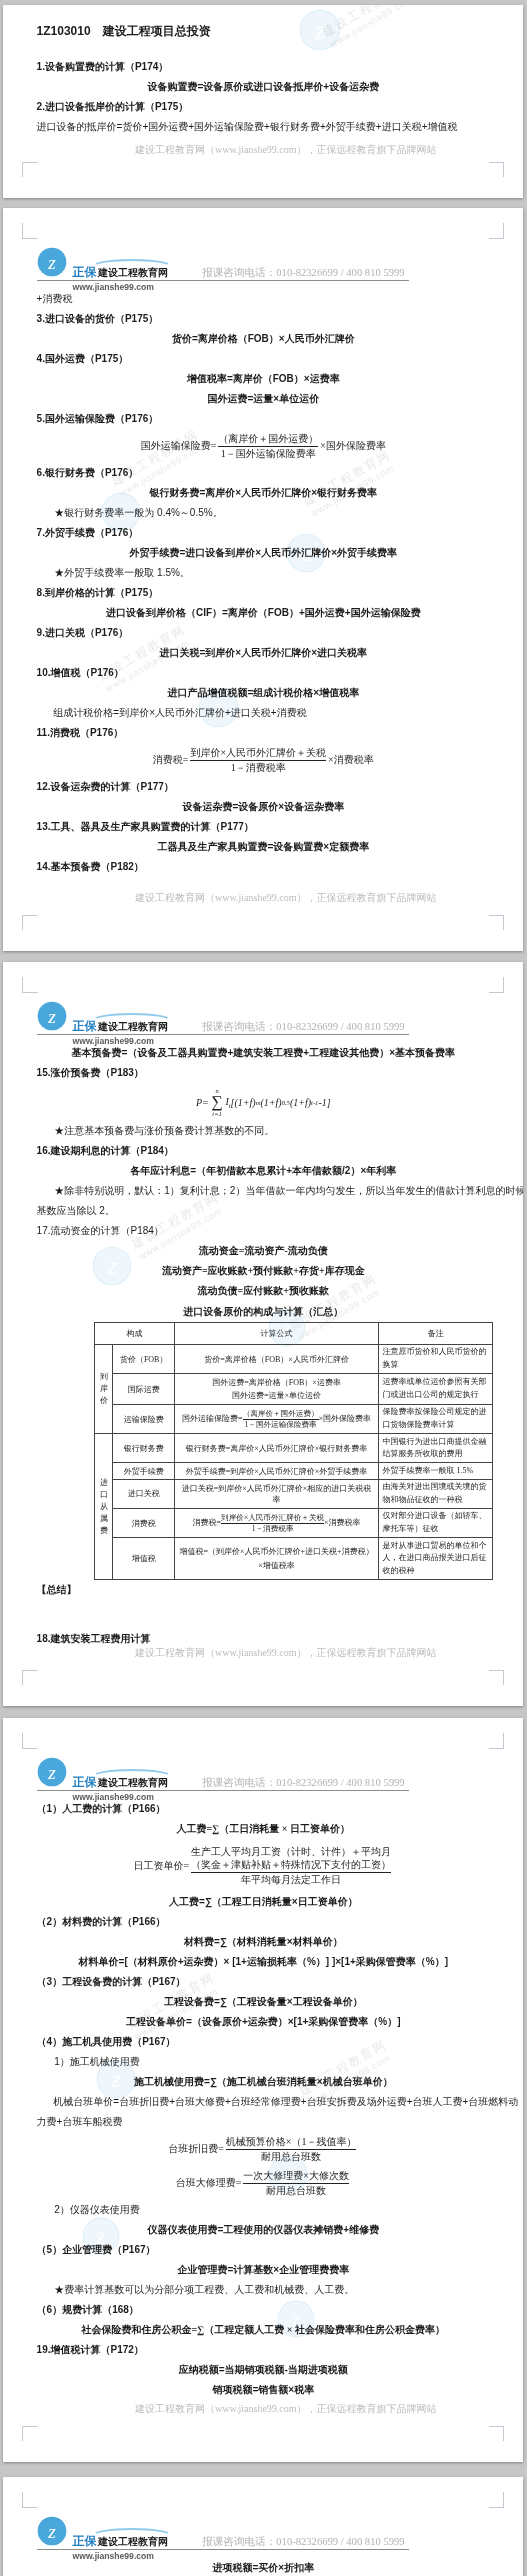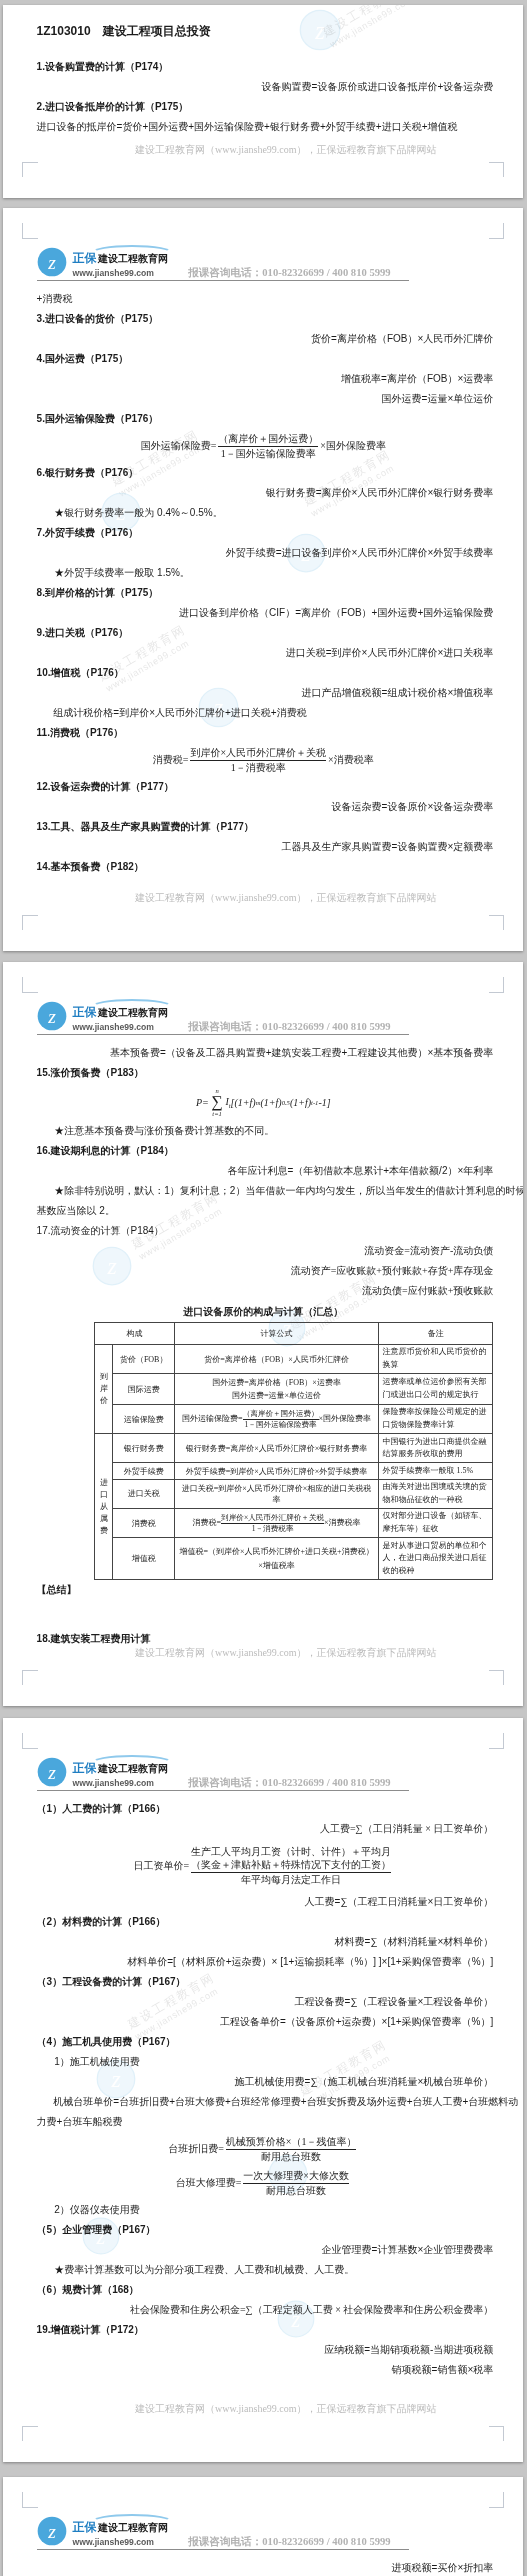--- a/index.html
+++ b/index.html
@@ -8,46 +8,46 @@
   .page{position:absolute;left:3.3px;width:520px;background:#ffffff;box-shadow:0 0.7px 2.6px rgba(0,0,0,.35);overflow:hidden;}
   .p1{top:5.3px;height:193px;}
   .p2{top:208px;height:743px;}
   .p3{top:962px;height:744px;}
   .p4{top:1718px;height:744px;}
   .p5{top:2477px;height:106px;}
   .content{position:relative;padding:0 30px;color:#1c1c1c;font-size:10px;}
   
   .row{height:20px;line-height:20px;white-space:nowrap;}
   .h{font-weight:bold;margin-left:3.3px;}
-  .c{text-align:right;}
+  .c{text-align:center;font-weight:bold;}
   .t{margin-left:3.3px;}
   .ind{margin-left:21px;}
   .ind2{margin-left:20px;}
   .serif{font-family:"Liberation Serif",serif;}
   
   .fr-row{height:34px;display:flex;align-items:center;justify-content:center;white-space:nowrap;}
   .frac{display:inline-block;text-align:center;vertical-align:middle;margin:0 2px;}
   .frac span{display:block;line-height:1.35;}
   .frac .fr-den{border-top:0.7px solid #222;}
   .fr-tall{height:53px;}
   
   .sum-row{height:38px;display:flex;align-items:center;justify-content:center;font-family:"Liberation Serif",serif;font-style:italic;}
   .sum{display:inline-flex;flex-direction:column;align-items:center;line-height:1;margin:0 2.6px;font-style:normal;}
   .sum .lim{font-size:6.6px;line-height:1.1;font-style:italic;}
   .sum .sym{font-size:16px;line-height:1;}
   sup,sub{font-size:6.6px;}
   
   .hdr{position:relative;margin:38px 0 0 3.3px;width:372px;height:34px;}
   .logo-circle{position:absolute;left:0;top:1.3px;}
-  .logo-text{position:absolute;left:36px;top:5px;}
+  .logo-text{position:absolute;left:36px;top:19px;}
   .logo-arc{position:absolute;left:18.5px;top:-6px;width:78px;height:12px;border:2px solid transparent;border-top:2px solid #8fc9ec;border-radius:50%;}
   .lg1{font-size:10px;font-weight:bold;line-height:14.5px;white-space:nowrap;}
   .lg1 .zb{color:#1f7ec2;font-size:12px;margin-right:1.3px;}
   .lg2{font-size:8.6px;font-weight:bold;color:#5a5a5a;line-height:12px;}
-  .phone{position:absolute;right:18px;bottom:0;font-family:"Liberation Serif",serif;color:#b2b2b2;font-size:10.6px;white-space:nowrap;font-weight:bold;}
+  .phone{position:absolute;right:4px;bottom:0;font-family:"Liberation Serif",serif;color:#b2b2b2;font-size:10.6px;white-space:nowrap;}
   .rule{margin-left:3.3px;width:372px;border-bottom:0.7px solid #8c8c8c;margin-bottom:8px;}
   
   .ftr{position:absolute;left:0;right:0;bottom:46px;text-align:center;color:#bcbcbc;font-family:"Liberation Serif",serif;font-size:10px;margin-left:45px;}
   .p1 .ftr{bottom:41px;}
   
   .mk{position:absolute;width:14.5px;height:14.5px;}
   .mk.tl{top:15px;left:19px;border-left:0.7px solid #c3c9d2;border-bottom:0.7px solid #c3c9d2;}
   .mk.tr{top:15px;right:19px;border-right:0.7px solid #c3c9d2;border-bottom:0.7px solid #c3c9d2;}
   .mk.bl{bottom:21px;left:19px;border-left:0.7px solid #c3c9d2;border-top:0.7px solid #c3c9d2;}
   .mk.br{bottom:21px;right:19px;border-right:0.7px solid #c3c9d2;border-top:0.7px solid #c3c9d2;}
@@ -401,20 +401,21 @@
           </span>
       </div>
       <div class="fr-row serif">
         <span>台班大修理费=</span>
         <span class="frac">
             <span class="fr-num">一次大修理费×大修次数</span>
             <span class="fr-den">耐用总台班数</span>
           </span>
       </div>
       <div class="row ind">2）仪器仪表使用费</div>
+      <div class="row c">仪器仪表使用费=工程使用的仪器仪表摊销费+维修费</div>
       <div class="row h">（5）企业管理费（P167）</div>
       <div class="row c">企业管理费=计算基数×企业管理费费率</div>
       <div class="row ind">★费率计算基数可以为分部分项工程费、人工费和机械费、人工费。</div>
       <div class="row h">（6）规费计算（168）</div>
       <div class="row c serif">社会保险费和住房公积金=∑（工程定额人工费 × 社会保险费率和住房公积金费率）</div>
       <div class="row h">19.增值税计算（P172）</div>
       <div class="row c">应纳税额=当期销项税额-当期进项税额</div>
       <div class="row c">销项税额=销售额×税率</div>
     </div>
     <div class="ftr">建设工程教育网（www.jianshe99.com），正保远程教育旗下品牌网站</div>

